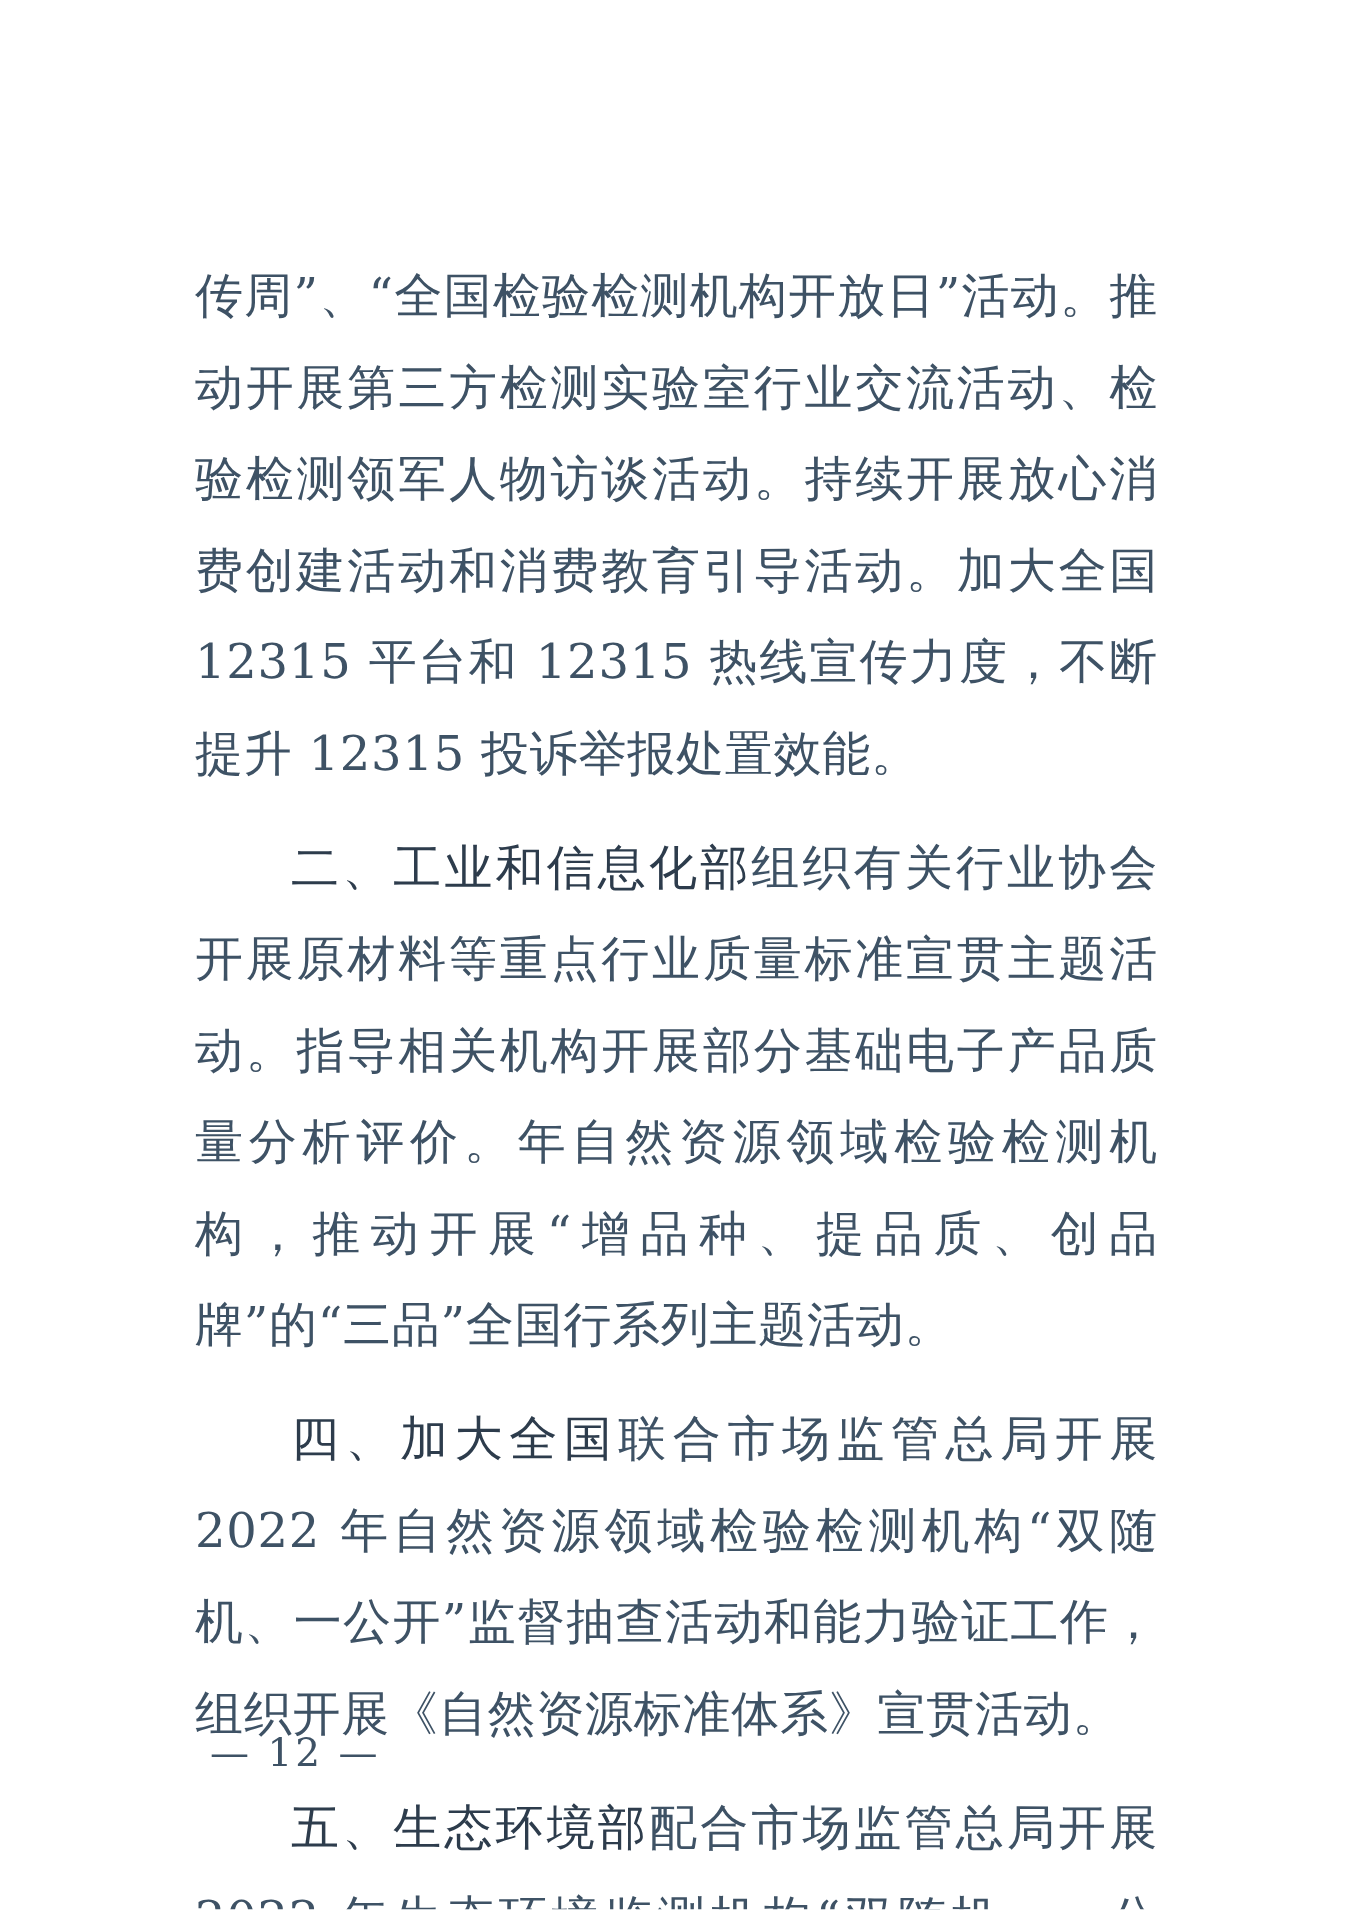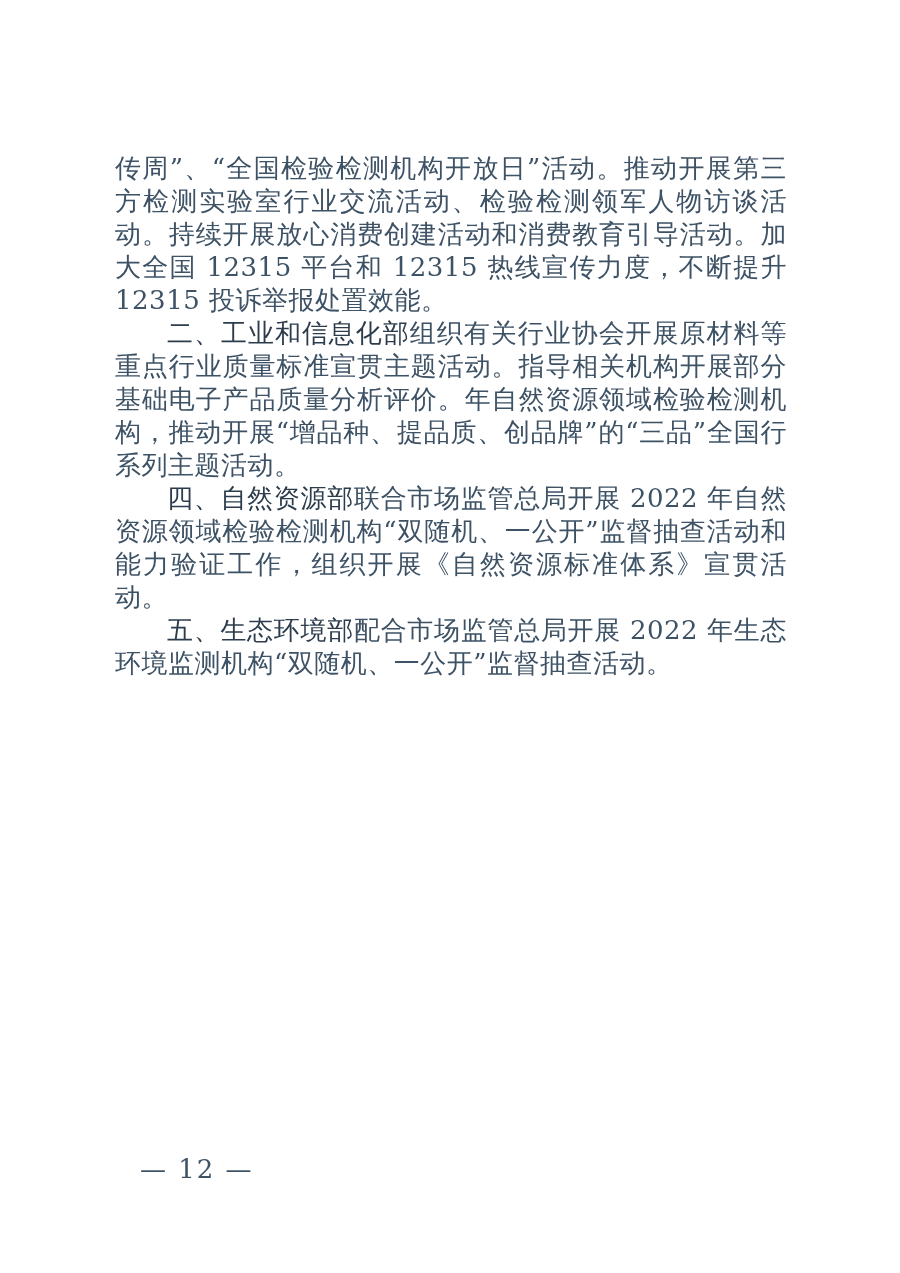--- a/index.html
+++ b/index.html
@@ -15,23 +15,23 @@
     overflow: hidden;
     font-family: "DejaVu Serif", serif;
   }
   .content {
     position: absolute;
     left: 115px;
     top: 152px;
     width: 672px;
   }
   .para {
-    margin: 0;
-    font-size: 26px;
-    line-height: 33px;
+    margin: 15px;
+    font-size: 32px;
+    line-height: 61px;
     color: #3e5265;
     text-align: justify;
     text-justify: inter-ideograph;
     letter-spacing: 0.5px;
     font-family: "DejaVu Serif", serif;
   }
   .para.indent {
     text-indent: 2em;
   }
   .lead {
@@ -55,21 +55,21 @@
 
 <div class="page">
 
   <div class="content">
 
     <p class="para"><span>传周”、“全国检验检测机构开放日”活动。推动开展第三方检测实验室行业交流活动、检验检测领军人物访谈活动。持续开展放心消费创建活动和消费教育引导活动。加大全国 12315 平台和 12315 热线宣传力度，不断提升 12315 投诉举报处置效能。</span></p>
 
     <p class="para indent"><span class="lead">二、工业和信息化部</span><span>组织有关行业协会开展原材料等重点行业质量标准宣贯主题活动。指导相关机构开展部分基础电子产品质量分析评价。年自然资源领域检验检测机构，推动开展“增品种、提品质、创品牌”的“三品”全国行系列主题活动。</span></p>
 
 
-    <p class="para indent"><span class="lead">四、自然资源部</span><span>联合市场监管总局开展 2022 年自然资源领域检验检测机构“双随机、一公开”监督抽查活动和能力验证工作，组织开展《自然资源标准体系》宣贯活动。</span></p>
+    <p class="para indent"><span class="lead">四、加大全国</span><span>联合市场监管总局开展 2022 年自然资源领域检验检测机构“双随机、一公开”监督抽查活动和能力验证工作，组织开展《自然资源标准体系》宣贯活动。</span></p>
 
     <p class="para indent"><span class="lead">五、生态环境部</span><span>配合市场监管总局开展 2022 年生态环境监测机构“双随机、一公开”监督抽查活动。</span></p>
 
 
   </div>
 
   <div class="footer">— 12 —</div>
 
 </div>
 

